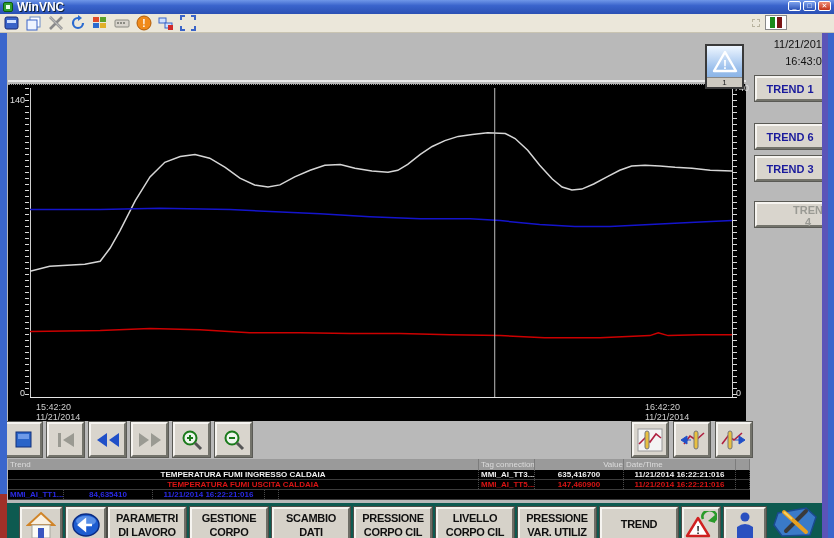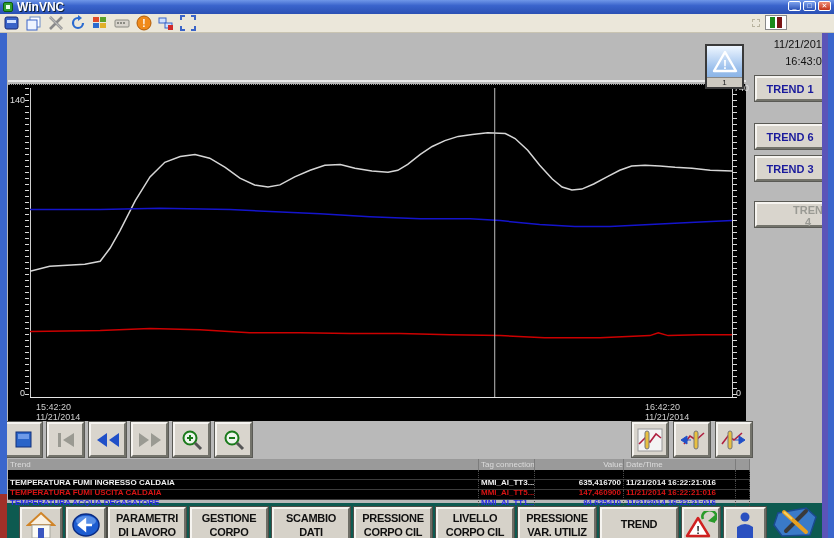--- a/index.html
+++ b/index.html
@@ -65,21 +65,21 @@
     border-top:2px solid #f6f4f0; border-left:2px solid #f6f4f0; border-right:2px solid #73736b; border-bottom:2px solid #73736b;
     box-shadow:0 0 0 1px #5a5a55; font-family:"Liberation Sans",sans-serif; font-size:11px; font-weight:bold; color:#1a1a9c; }
   .trendbtn.disabled { color:#9a9a94; }
   .ctrlbtn { top:422px; width:37px; height:35px; display:flex; align-items:center; justify-content:center; }
 
   
   .ttable { position:absolute; left:8px; top:459px; width:742px; font-size:8px; z-index:2; }
   .thead { display:flex; background:#9a9a9a; color:#dcdcdc; height:11px; line-height:11px; }
   .thead div { border-right:1px solid #7c7c7c; padding-left:2px; overflow:hidden; white-space:nowrap; }
   .trow { display:flex; background:#000; height:10px; line-height:10px; border-bottom:1px solid #3c3c3c; font-weight:bold; }
-  .trow div { border-right:1px dotted #4a4a4a; padding:8px 2px; overflow:hidden; white-space:nowrap; }
+  .trow div { border-right:1px dotted #4a4a4a; padding:0 2px; overflow:hidden; white-space:nowrap;text-align:center; }
   .c-name { width:471px; } .c-tag { width:56px; } .c-val { width:89px; text-align:right; } .c-dt { width:112px; } .c-x { width:14px; }
 
   
   .bottombar { position:absolute; left:0; top:503px; width:834px; height:35px; background:#0d5a50; }
   .navbtn { position:absolute; top:507px; width:78px; height:40px; background:#d6d2c9;
     border-top:2px solid #f6f4f0; border-left:2px solid #f6f4f0; border-right:2px solid #6e6e66; border-bottom:2px solid #6e6e66;
     box-shadow:0 0 0 1px #4c4c46; font-size:11px; font-weight:bold; color:#101010; text-align:center;
     font-family:"Liberation Sans",sans-serif; letter-spacing:-0.3px; line-height:1.25; padding-top:3px; }
   .navbtn.single { line-height:30px; padding-top:0; }
   .sqbtn { position:absolute; top:507px; height:40px; background:#d6d2c9; border-top:2px solid #f6f4f0;
@@ -273,21 +273,20 @@
           <div class="c-x"></div>
         </div>
         <div class="trow" style="color: rgb(216, 20, 20);">
           <div class="c-name">TEMPERATURA FUMI USCITA CALDAIA</div>
           <div class="c-tag">MMI_AI_TT5...</div>
           <div class="c-val">147,460900</div>
           <div class="c-dt">11/21/2014 16:22:21:016</div>
           <div class="c-x"></div>
         </div>
         <div class="trow" style="color: rgb(42, 42, 230);">
-          <div class="c-name">TEMPERATURA ACQUA DEGASATORE</div>
           <div class="c-tag">MMI_AI_TT1...</div>
           <div class="c-val">84,635410</div>
           <div class="c-dt">11/21/2014 16:22:21:016</div>
           <div class="c-x"></div>
         </div>
       </div>
   </div>
 
   <div class="bottombar"></div>
   <div class="sqbtn" style="left:20px; width:42px;">

